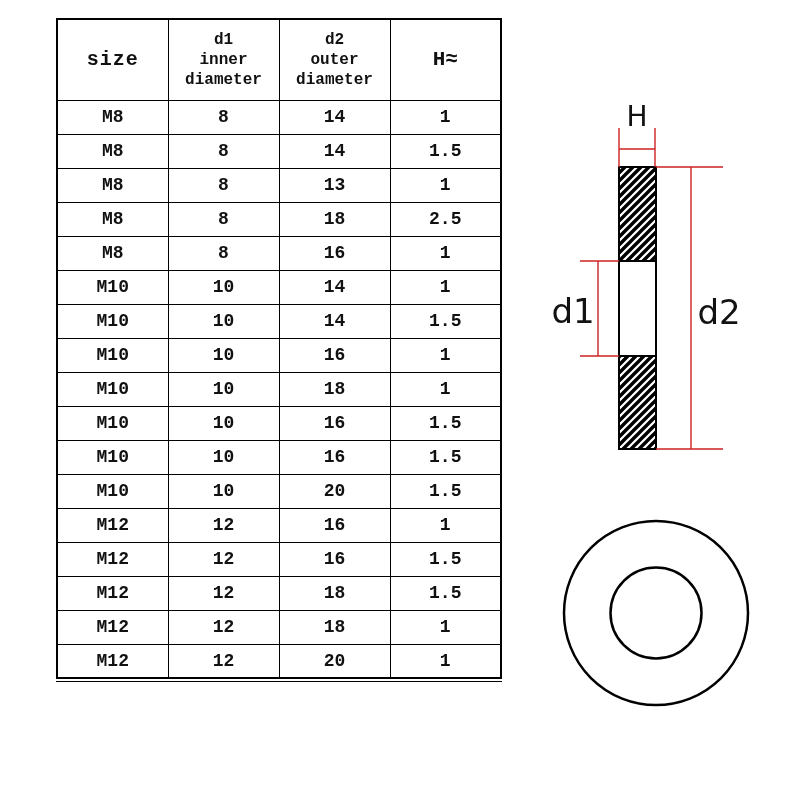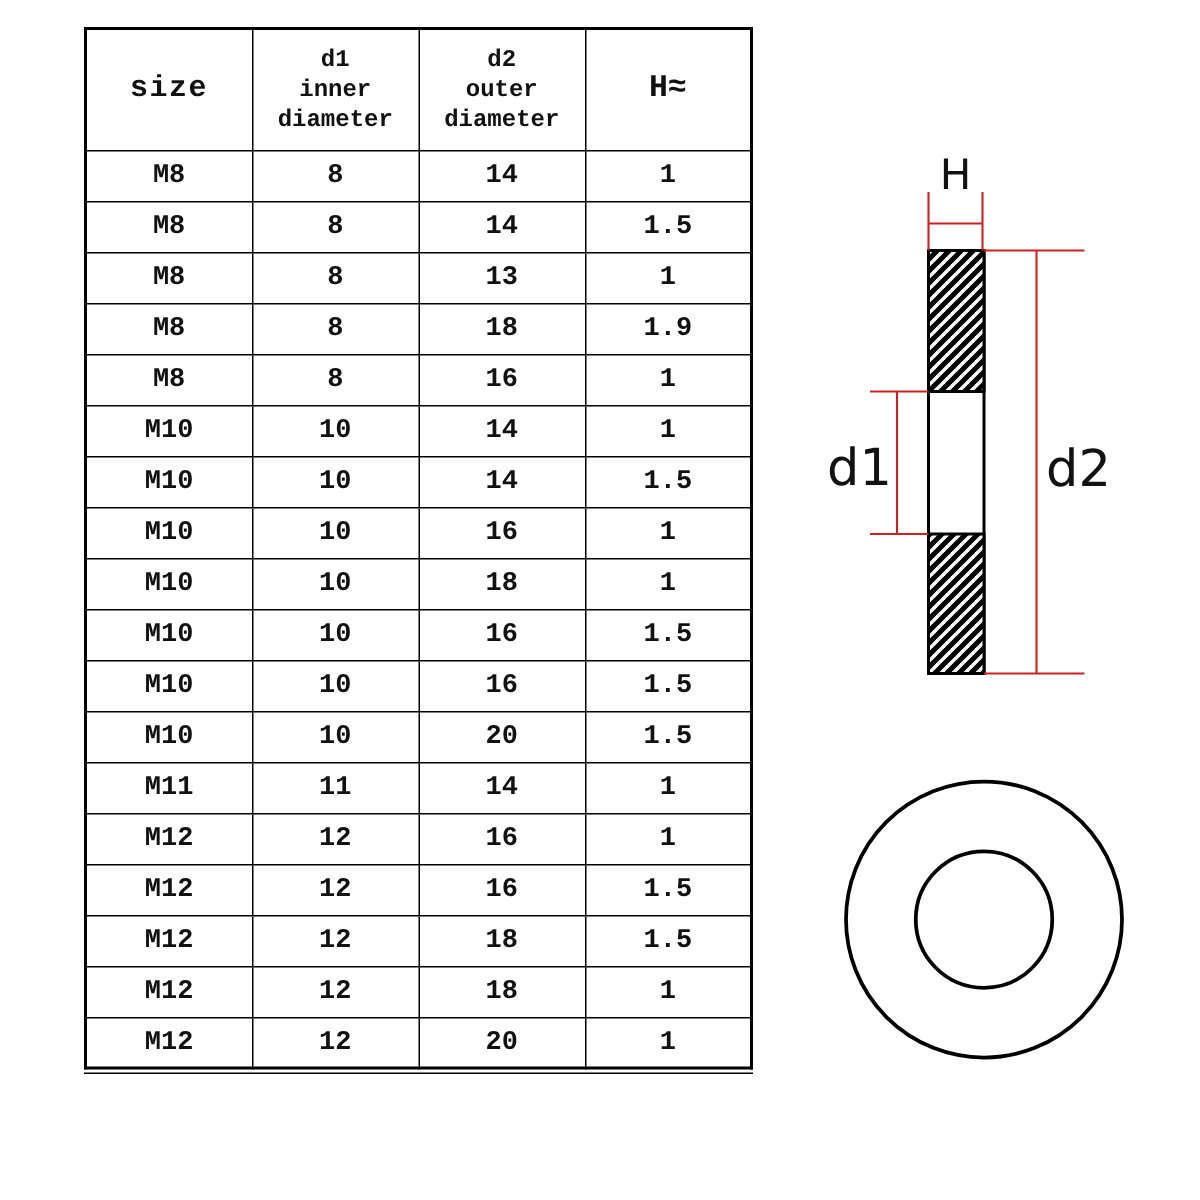--- a/index.html
+++ b/index.html
@@ -94,21 +94,21 @@
           <tr>
             <td>M8</td>
             <td>8</td>
             <td>13</td>
             <td>1</td>
           </tr>
           <tr>
             <td>M8</td>
             <td>8</td>
             <td>18</td>
-            <td>1.9</td>
+            <td>2.5</td>
           </tr>
           <tr>
             <td>M8</td>
             <td>8</td>
             <td>16</td>
             <td>1</td>
           </tr>
           <tr>
             <td>M10</td>
             <td>10</td>
@@ -143,26 +143,20 @@
             <td>M10</td>
             <td>10</td>
             <td>16</td>
             <td>1.5</td>
           </tr>
           <tr>
             <td>M10</td>
             <td>10</td>
             <td>20</td>
             <td>1.5</td>
-          </tr>
-          <tr>
-            <td>M11</td>
-            <td>11</td>
-            <td>14</td>
-            <td>1</td>
           </tr>
           <tr>
             <td>M12</td>
             <td>12</td>
             <td>16</td>
             <td>1</td>
           </tr>
           <tr>
             <td>M12</td>
             <td>12</td>

